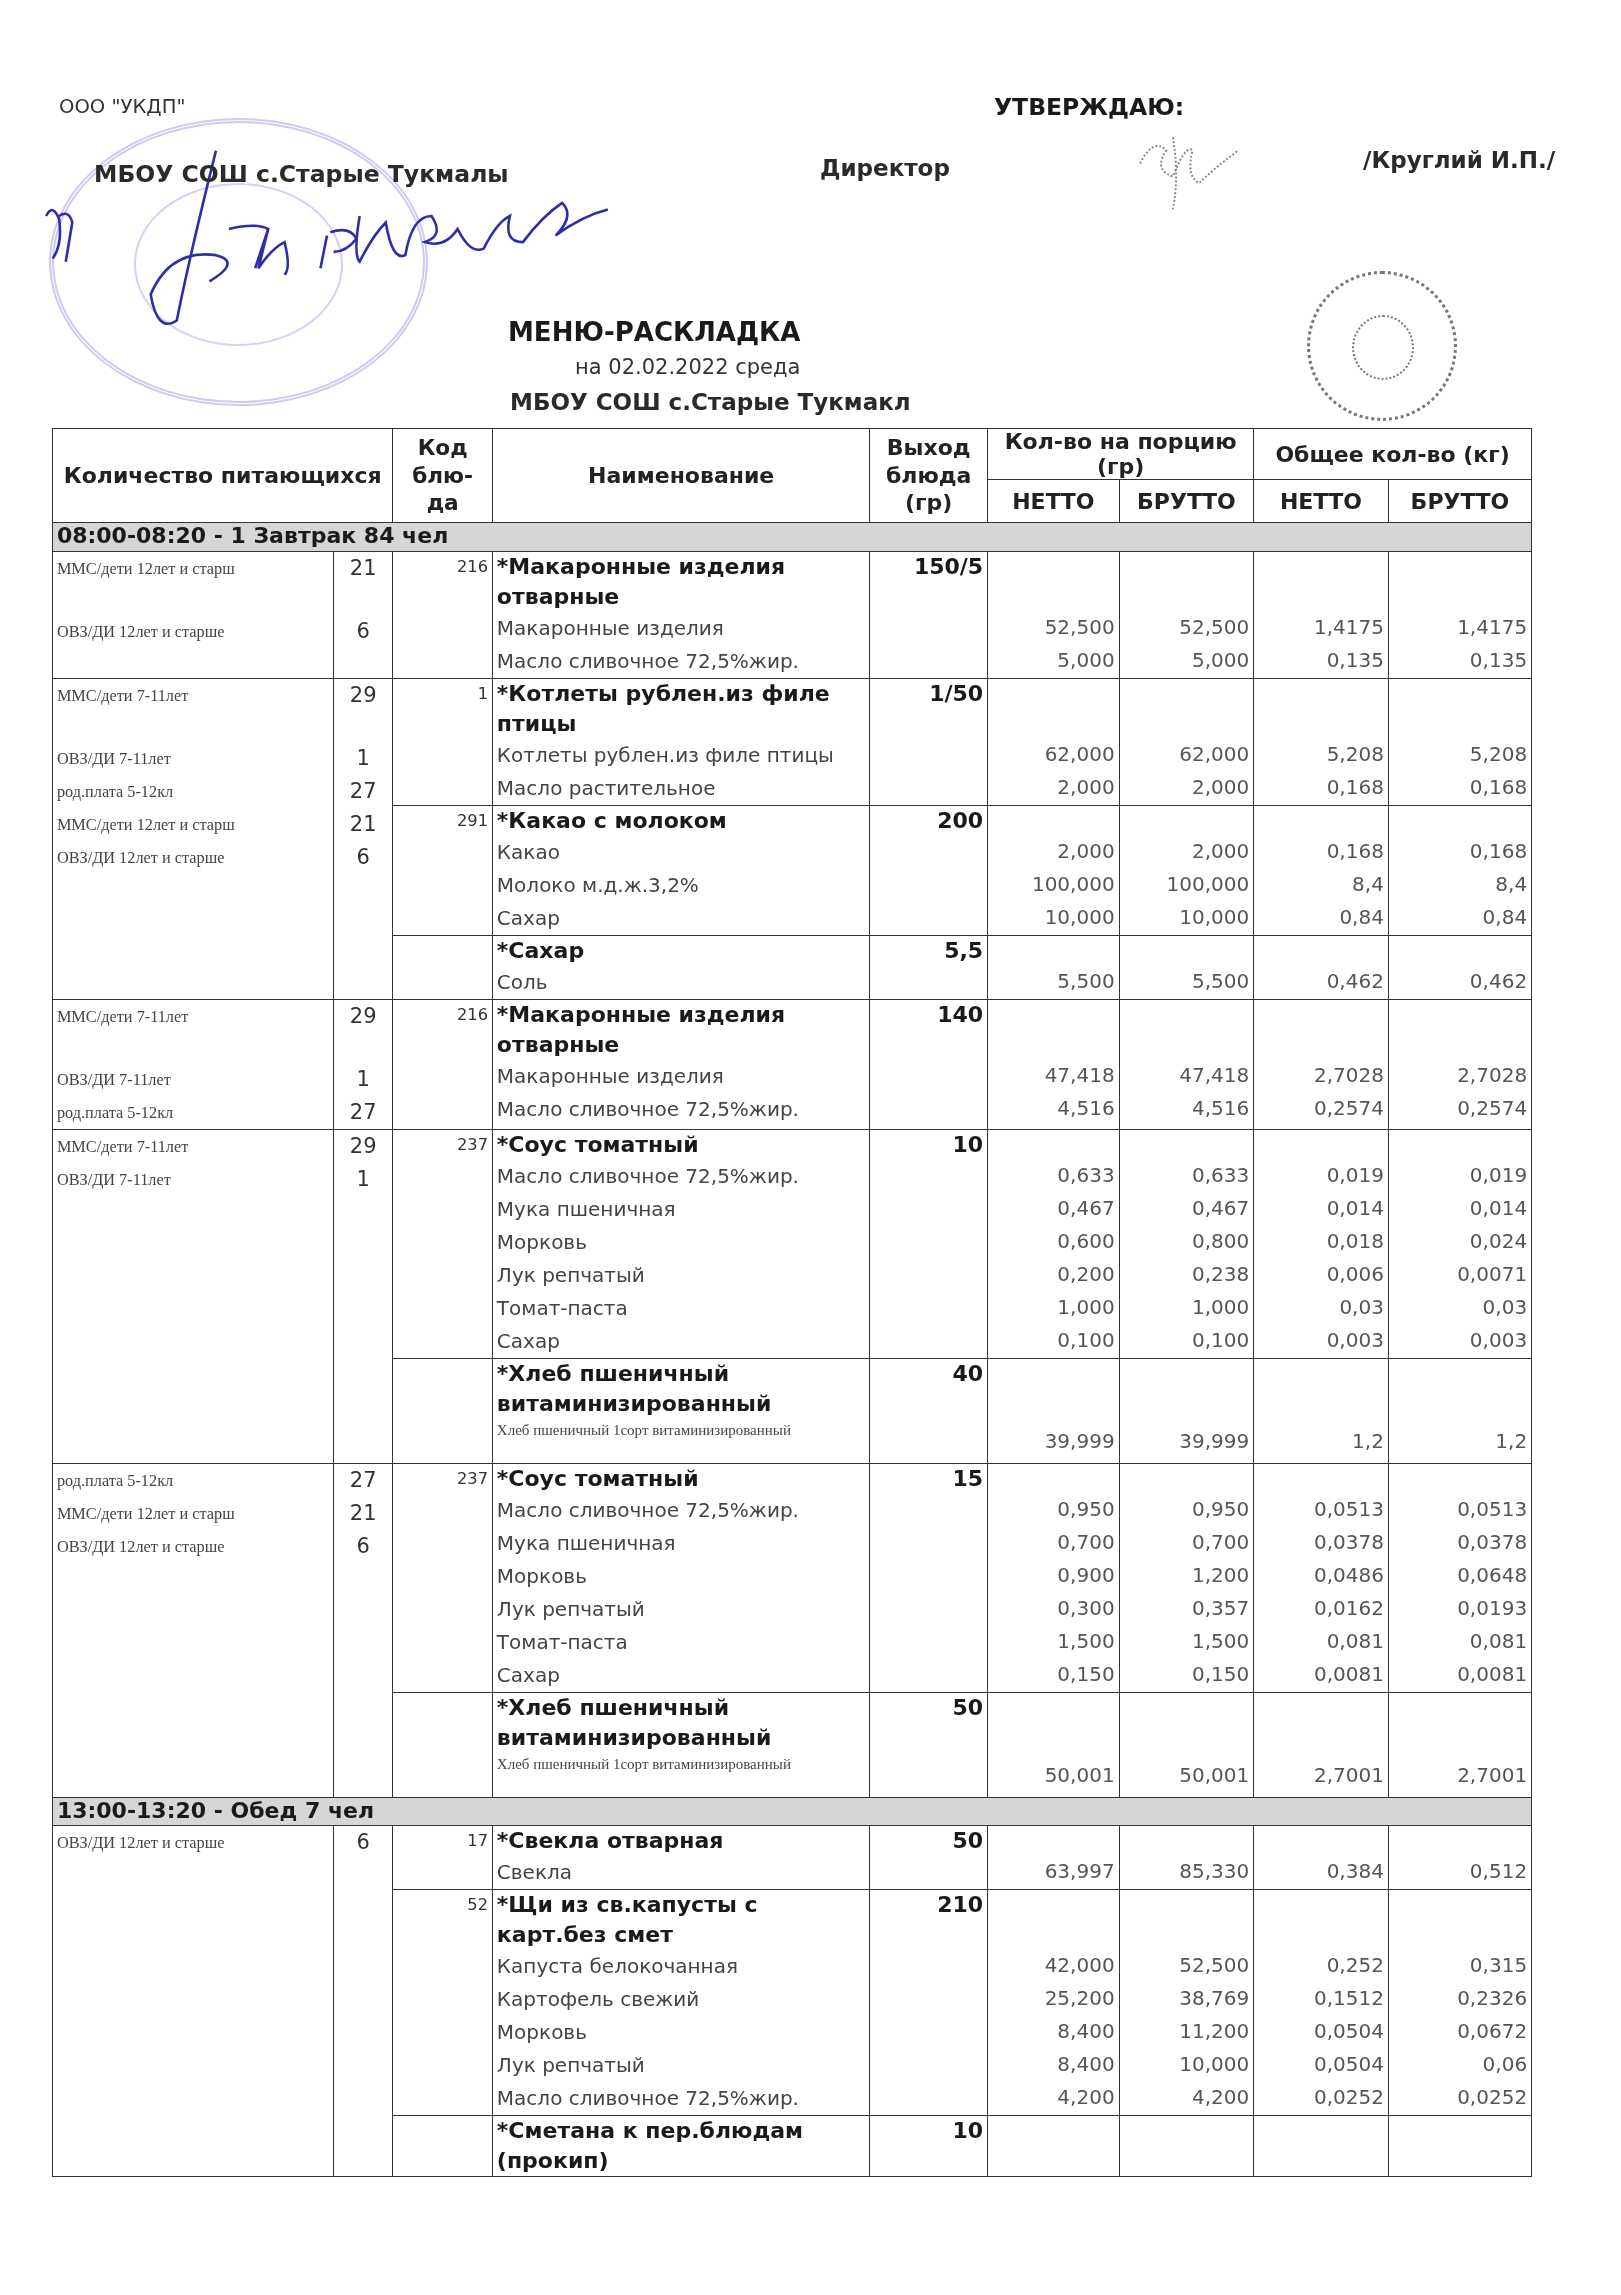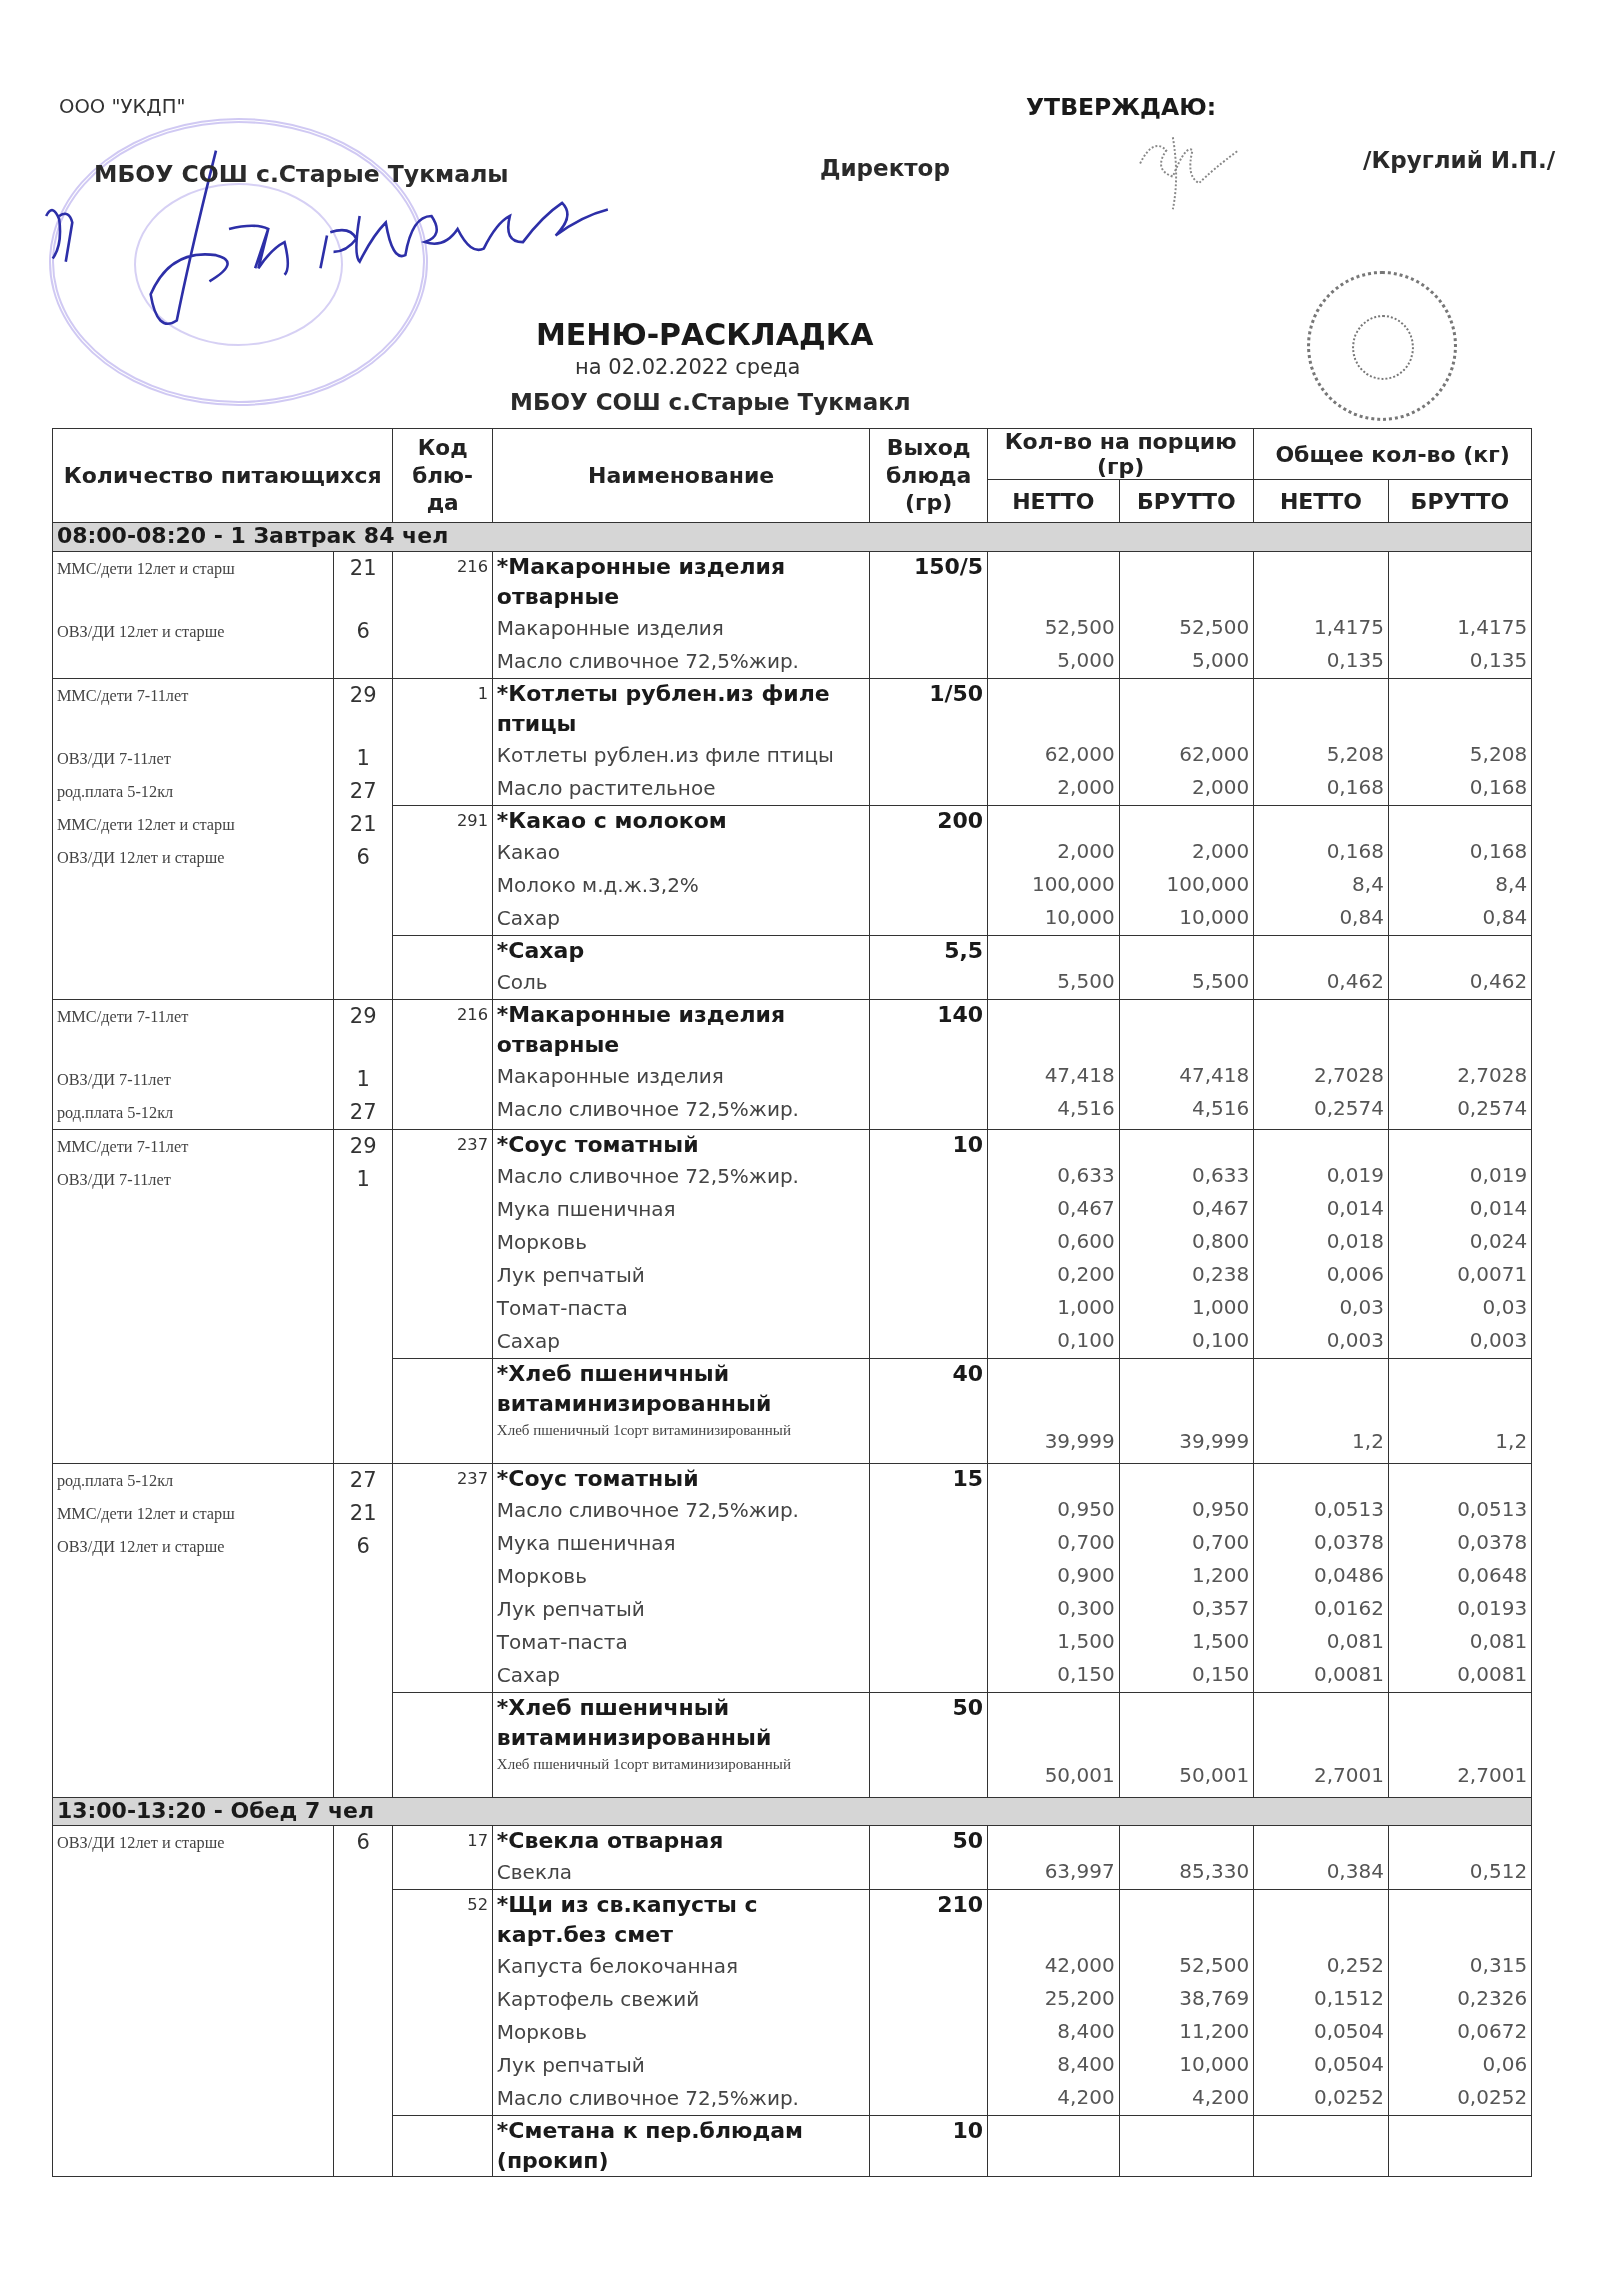--- a/index.html
+++ b/index.html
@@ -1,24 +1,24 @@
 <!DOCTYPE html>
 <html style="font-size:10.5px"><head>
 <meta charset="utf-8">
 <style>
   html, body { margin: 0; padding: 0; background: #ffffff; }
   body { width: 1622px; height: 2295px; position: relative; overflow: hidden;
          font-family: "DejaVu Sans", sans-serif; color: #1a1a1a; }
   .abs { position: absolute; }
   .hdr-org { left: 59px; top: 95px; font-size: 19.6px; color: #333; }
   .hdr-school { left: 59px; top: 160px; font-size: 23.5px; font-weight: bold; color: #2a2a2a; margin-left: 35px; }
-  .hdr-approve { left: 1026px; top: 93px; font-size: 23.5px; font-weight: bold; }
+  .hdr-approve { left: 994px; top: 93px; font-size: 23.5px; font-weight: bold; }
   .hdr-director { left: 820px; top: 155px; font-size: 23px; font-weight: bold; color: #2a2a2a; }
   .hdr-director-name { left: 1363px; top: 147px; font-size: 23px; font-weight: bold; color: #2a2a2a; }
-  .title { left: 536px; top: 317px; font-size: 30px; font-weight: bold; }
+  .title { left: 508px; top: 317px; font-size: 26px; font-weight: bold; }
   .subtitle { left: 575px; top: 355px; font-size: 21px; color: #333; }
   .subtitle2 { left: 510px; top: 389px; font-size: 23px; font-weight: bold; color: #2a2a2a; }
 
   .stamp-left { left: 49px; top: 118px; width: 379px; height: 288px; border-radius: 50%;
                 border: 5.2px double rgba(120,100,220,0.35); box-sizing: border-box; }
   .stamp-left-inner { left: 134px; top: 183px; width: 209px; height: 163px; border-radius: 50%;
                 border: 2.6px solid rgba(120,100,220,0.30); box-sizing: border-box; }
   .stamp-right { left: 1307px; top: 271px; width: 150px; height: 150px; border-radius: 50%;
                  border: 3.9px dotted #777; box-sizing: border-box; }
   .stamp-right-inner { left: 1352px; top: 315px; width: 62px; height: 65px; border-radius: 50%;

